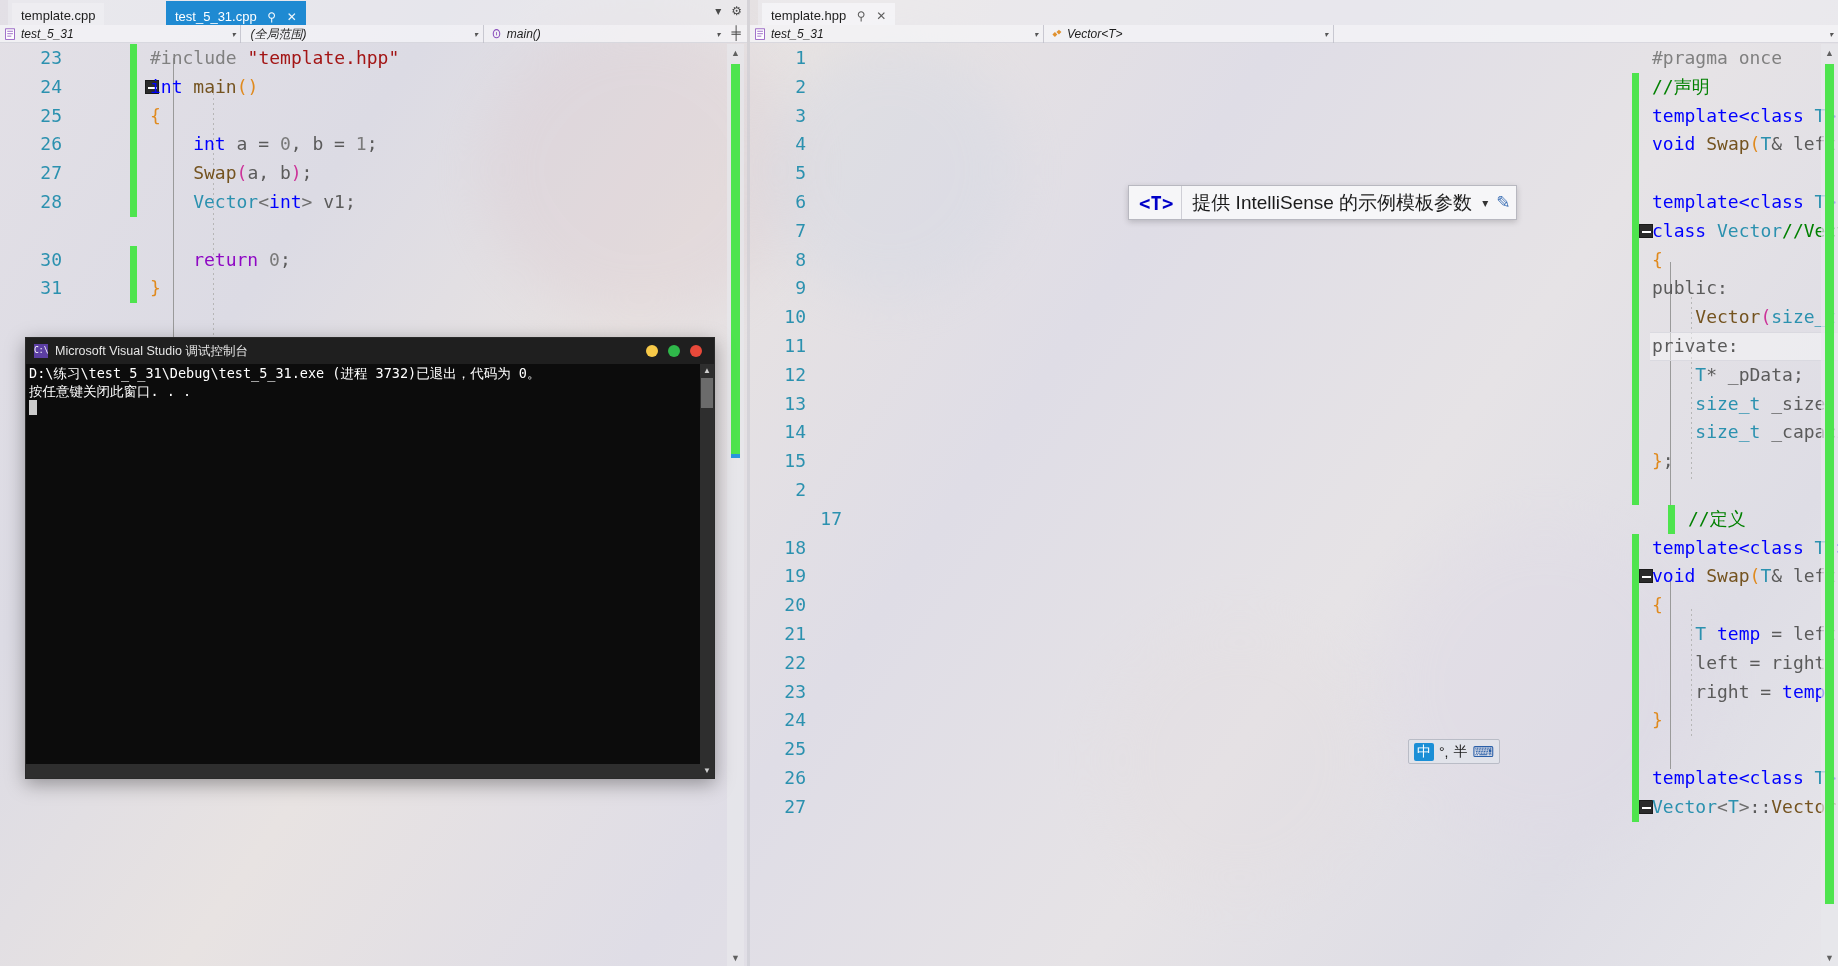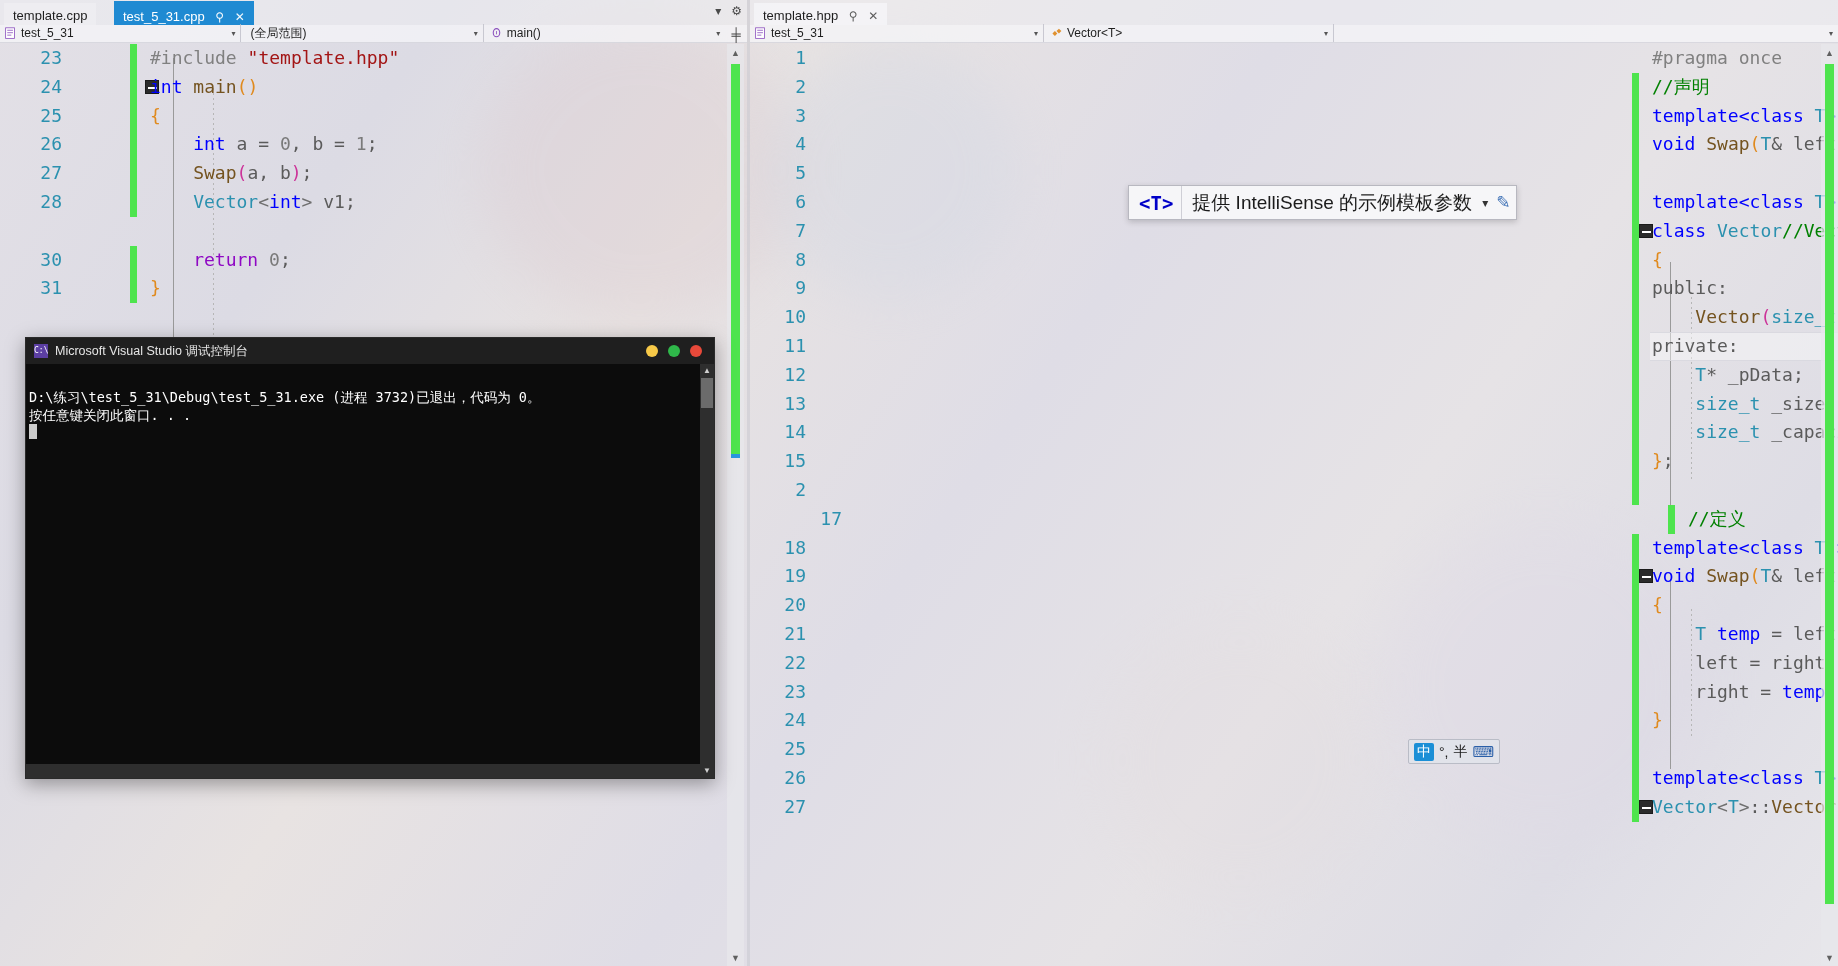--- a/index.html
+++ b/index.html
@@ -16,50 +16,50 @@
   }
   
   .bg-blob { position:absolute; border-radius:50%; filter: blur(26px); opacity:.32; pointer-events:none; }
 
   
   .pane { position:absolute; top:0; bottom:0; }
   #pane-left  { left:0;    width:747px; }
   #pane-right { left:750px; right:0; }
 
   .tabstrip {
-    position:absolute; top:0; left:0; right:0; height:25px;
+    position:absolute; top:0; left:8px; right:0; height:25px;
     background: rgba(238,238,242,0.55);
   }
   .tab {
     position:absolute; top:3px; height:22px;
     padding: 3px 9px 0 9px;
     font-size: 13px; color:#1e1e1e;
     white-space: nowrap;
     line-height: 19px;
   }
   .tab.inactive { background: rgba(240,240,244,0.62); color:#1e1e1e; }
   .tab.active {
     background:#1f8ad2; color:#ffffff;
     border-top: 2px solid #1f8ad2;
-    top:1px; height:24px; padding-top:4px;
+    top:1px; height:24px; padding-top:4px;margin-left:44px;
   }
   .tab .pin, .tab .close { margin-left:7px; font-size:12px; opacity:.95; }
   .tab.inactive .pin, .tab.inactive .close { color:#555; }
 
   .tabstrip-right-icons {
     position:absolute; top:4px; right:5px; display:flex; gap:10px;
     font-size:12px; color:#4a4a4a;
   }
 
   .navbar {
     position:absolute; top:25px; left:0; right:0; height:18px;
-    display:flex; align-items:flex-end;
+    display:flex; align-items:flex-start;
     background: rgba(246,246,249,0.72);
     border-bottom: 1px solid rgba(200,200,208,0.6);
-    font-size:12px; color:#1e1e1e;
+    font-size:12px; color:#1e1e1e;font-style:italic;
   }
   .navbox {
     position:relative; height:18px; display:flex; align-items:center;
     padding-left:4px; border-right:1px solid rgba(190,190,200,0.8);
     overflow:hidden; white-space:nowrap;
   }
   .navbox .caret { position:absolute; right:5px; font-size:8px; color:#555; }
   .navicon { width:13px; height:13px; margin-right:4px; flex:none; display:inline-block; }
 
   
@@ -144,21 +144,21 @@
   }
   #console .titleicon {
     width:14px; height:14px; margin-right:7px; background:#5c3fa3;
     color:#fff; font-size:8px; line-height:14px; text-align:center; font-family:"DejaVu Sans Mono",monospace;
   }
   #console .winbtns { position:absolute; right:12px; top:7px; display:flex; gap:10px; }
   #console .dot { width:12px; height:12px; border-radius:50%; }
   #console .body {
     position:absolute; top:26px; left:0; right:14px; bottom:14px;
     color:#ffffff; font-family:"DejaVu Sans Mono", monospace;
-    font-size:13.5px; line-height:18px; padding:24px 0 0 3px; white-space:pre;
+    font-size:13.5px; line-height:18px; padding:0 0 0 3px; white-space:pre;
   }
   #console .caret-block { display:inline-block; width:8px; height:15px; background:#cccccc; }
   #console .cscroll {
     position:absolute; top:26px; right:0; bottom:0; width:14px; background:#2e2e2e;
   }
   #console .cscroll .ar { position:absolute; left:0; width:14px; height:14px; color:#cfcfcf; font-size:8px; text-align:center; line-height:14px; }
   #console .cscroll .ar.up { top:0; } #console .cscroll .ar.dn { bottom:0; }
   #console .cscroll .thumb { position:absolute; top:14px; left:1px; width:12px; height:30px; background:#6b6b6b; }
   #console .hbar { position:absolute; left:0; right:14px; bottom:0; height:14px; background:#2e2e2e; }
 

